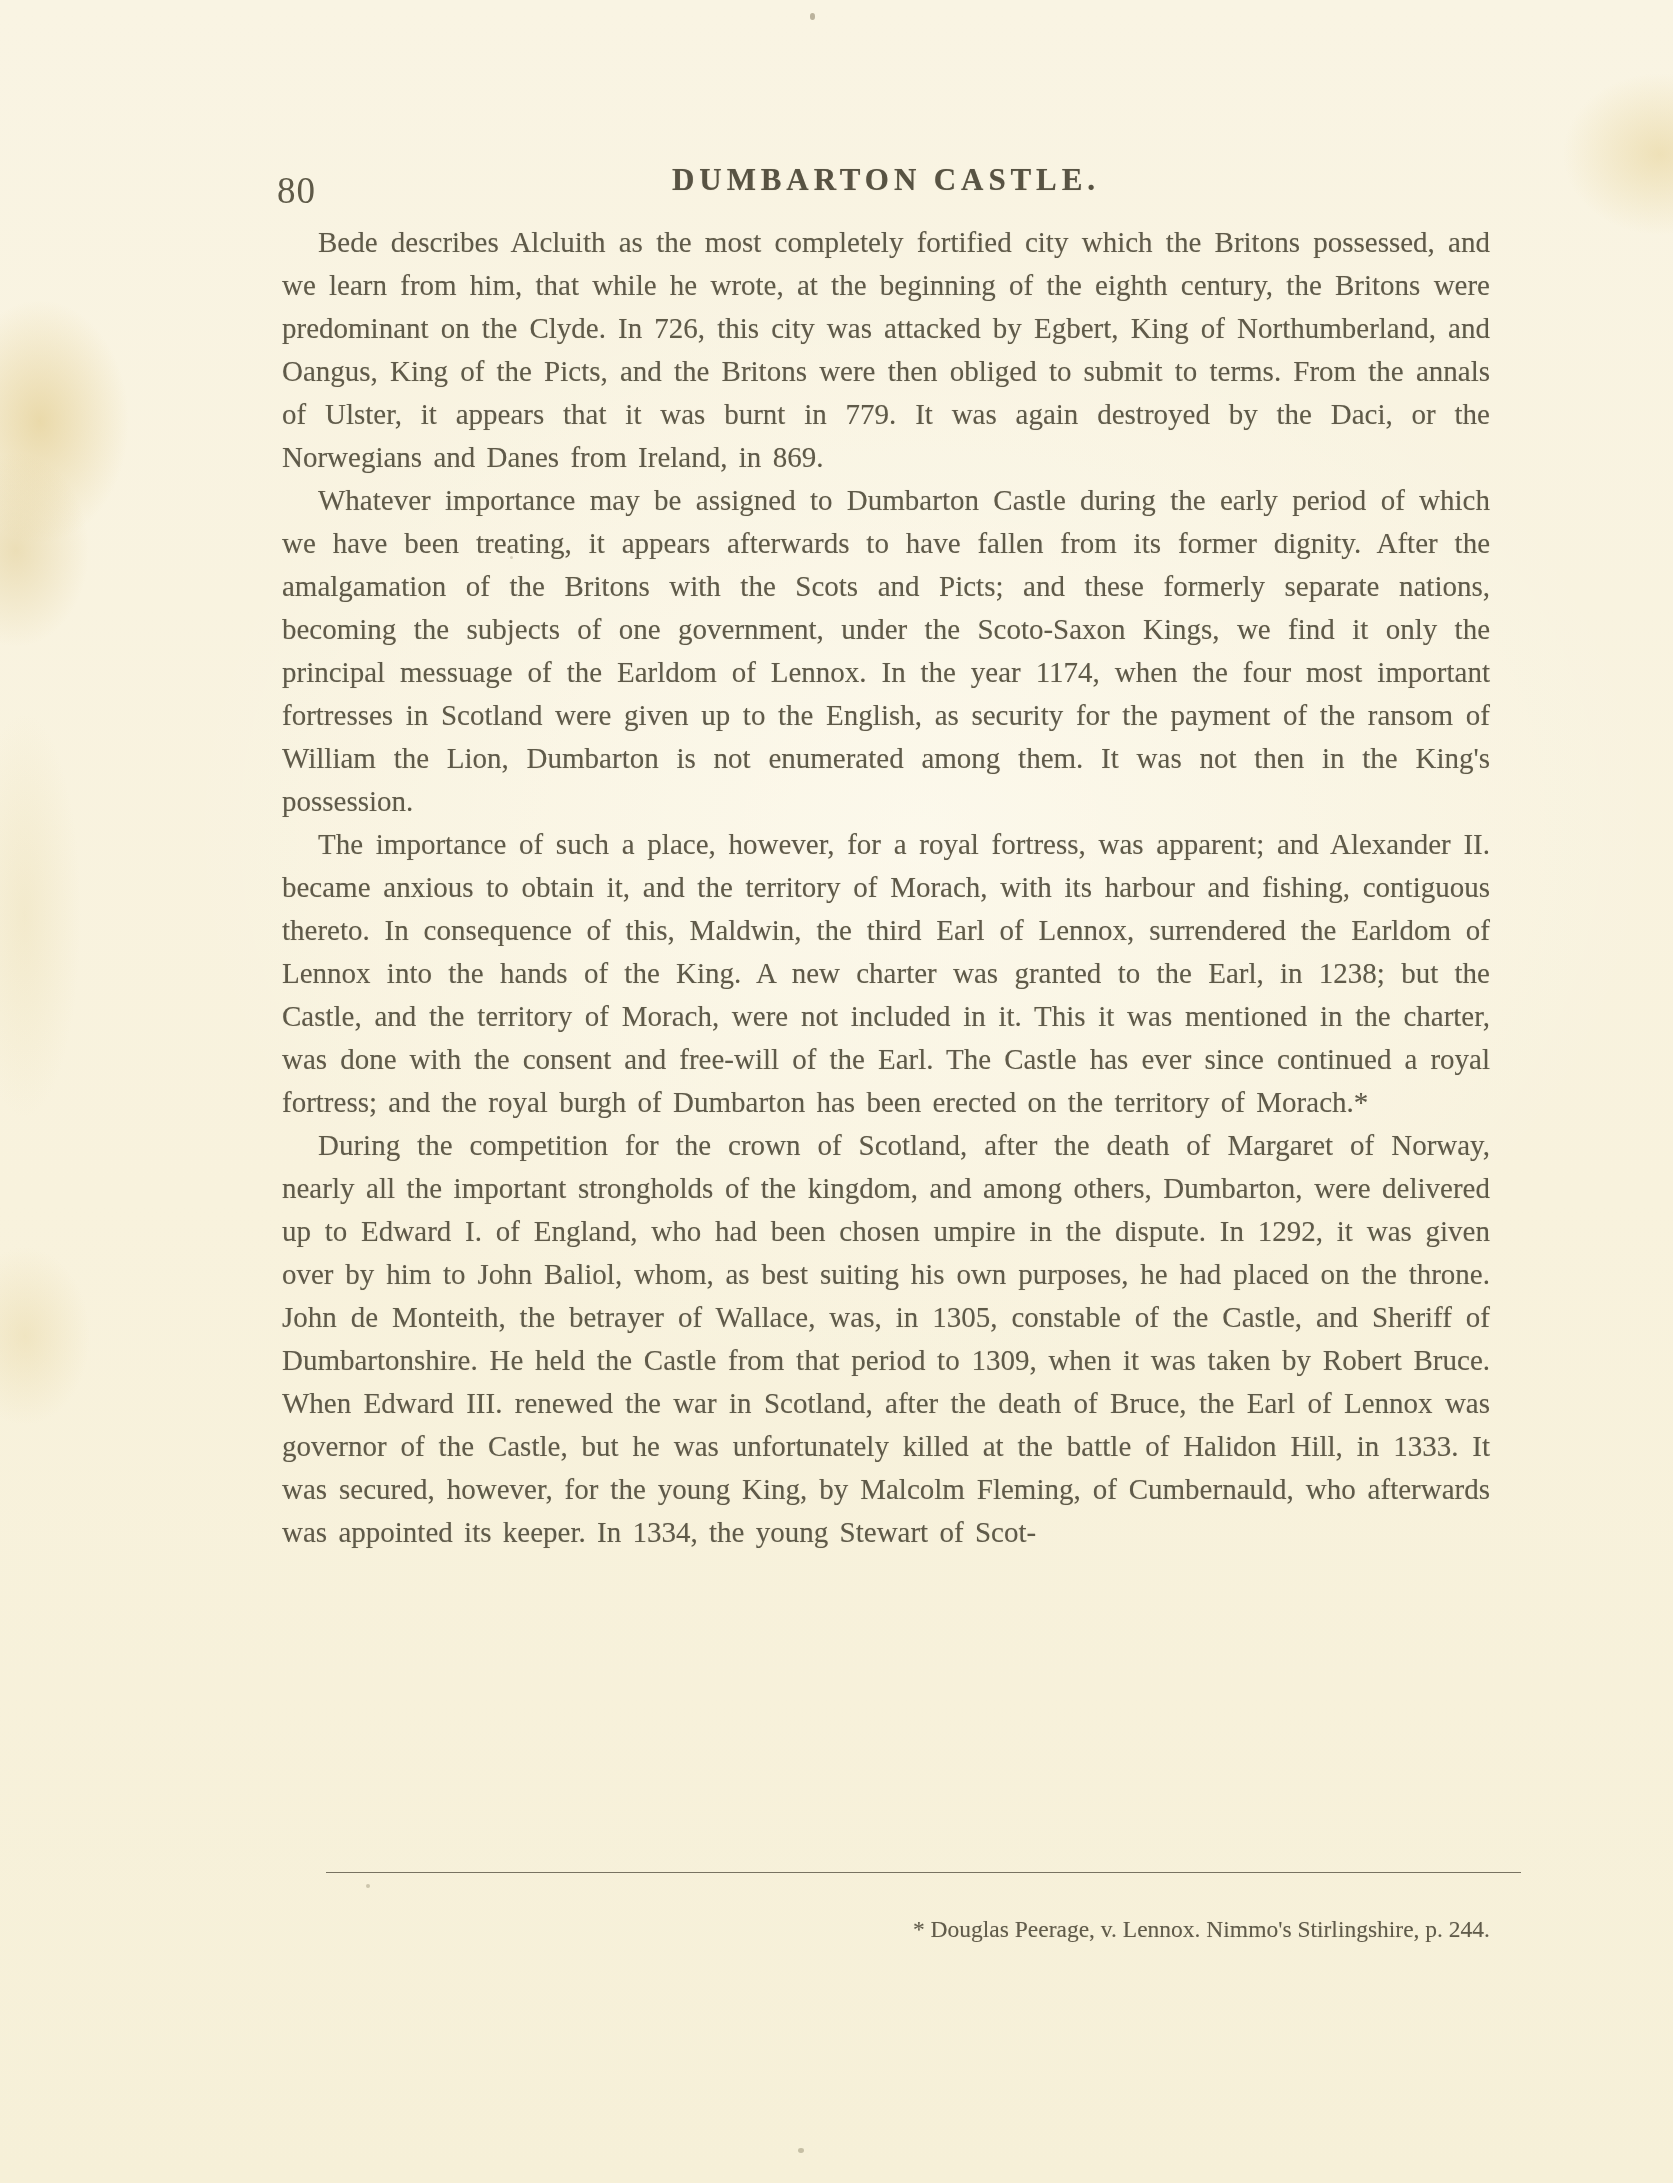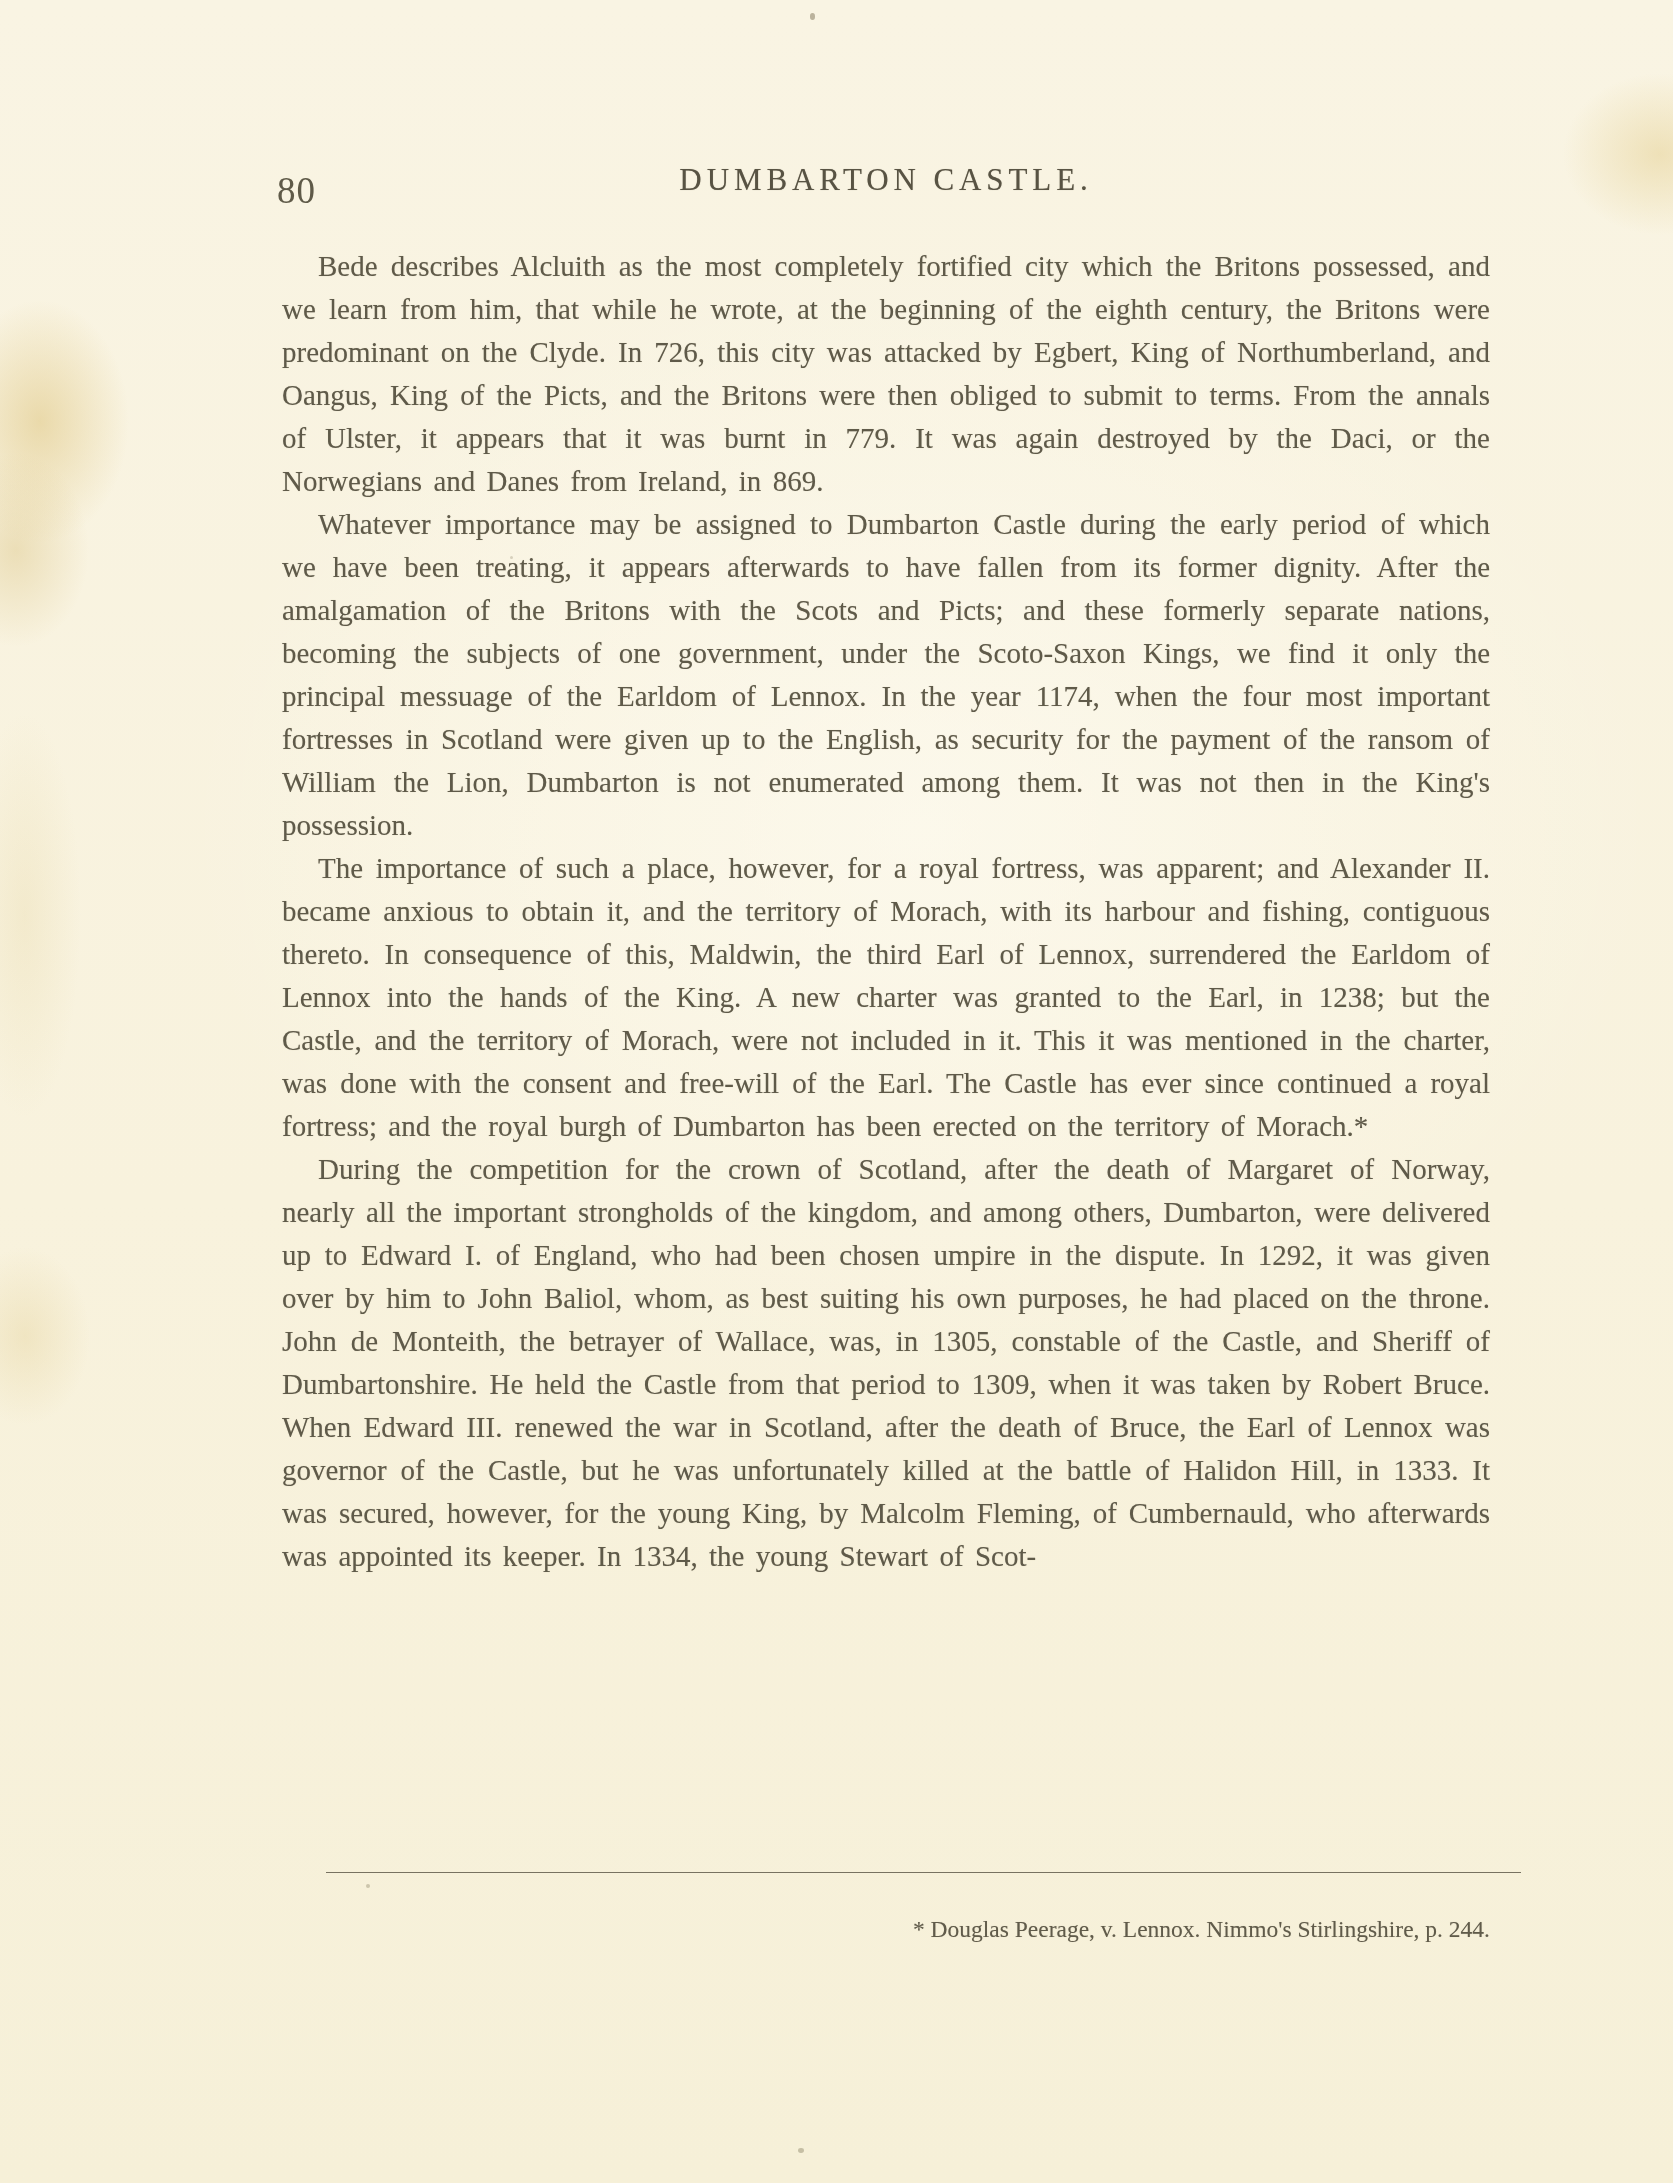--- a/index.html
+++ b/index.html
@@ -61,28 +61,28 @@
     top: 6.5px;
     font-size: 37px;
     color: #5f5a48;
     letter-spacing: 0.8px;
   }
   .running-title {
     margin: 0;
     width: 100%;
     text-align: center;
     font-size: 31px;
-    font-weight: normal;
+    font-weight: bold;
     letter-spacing: 4.9px;
     color: #585343;
     text-shadow: 0 0 0.8px rgba(88,83,67,0.45);
   }
   .page-body {
     position: absolute;
-    top: 245px;
+    top: 221px;
     left: 282px;
     width: 1208px;
     color: #5f5a49;
     font-size: 29px;
     line-height: 43px;
     text-align: justify;
     word-spacing: 0.14em;
     text-shadow: 0 0 0.8px rgba(95,90,73,0.35);
   }
   .page-body p {

